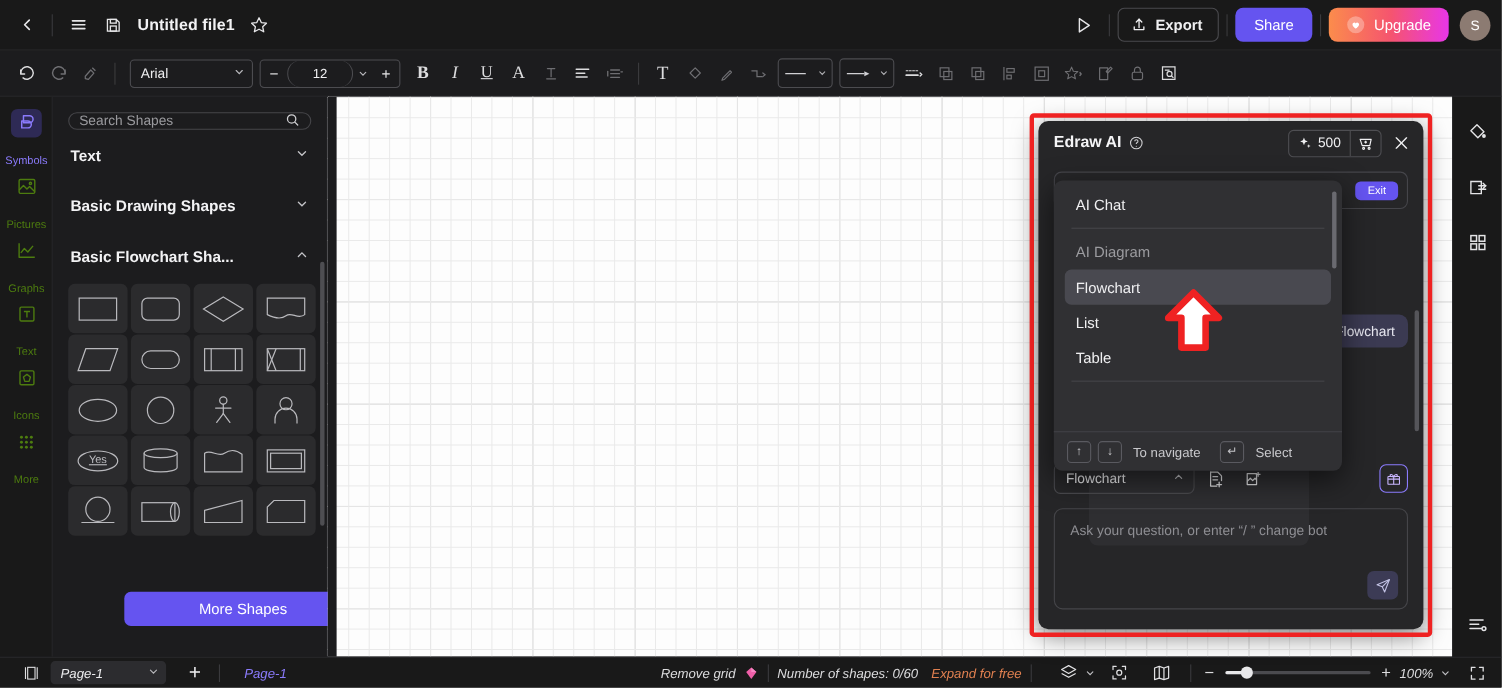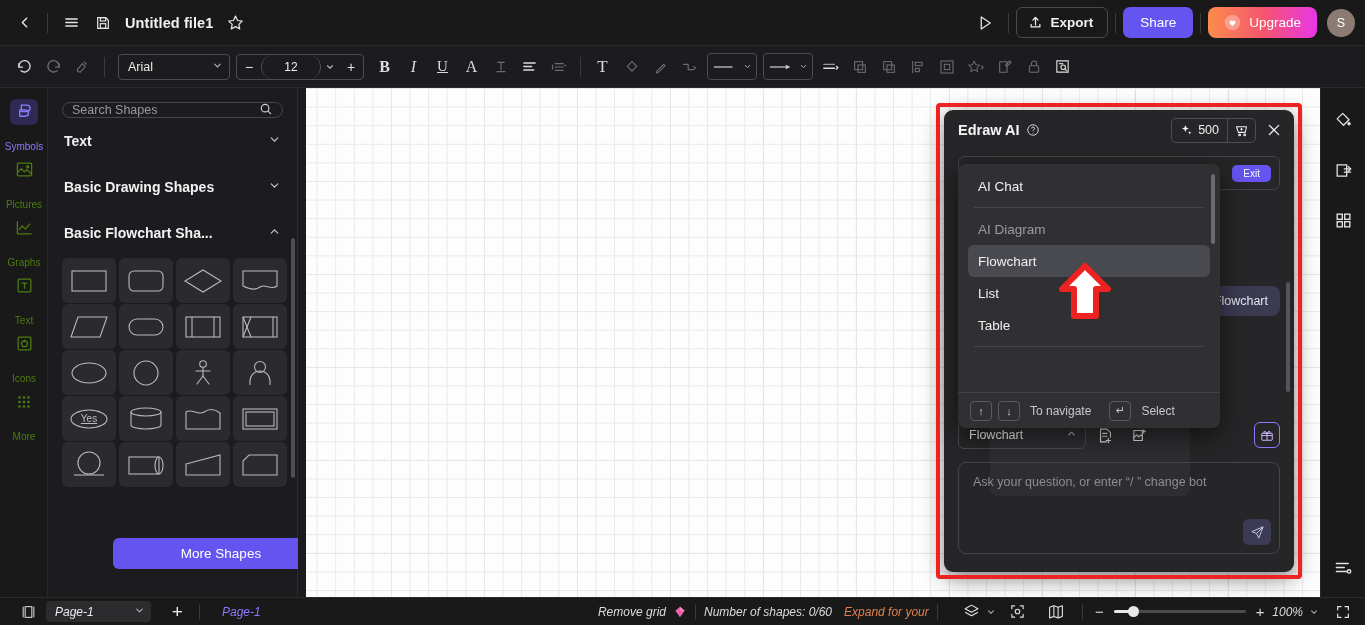--- a/index.html
+++ b/index.html
@@ -966,21 +966,21 @@
     <div class="status-mid">
       <span style="cursor:pointer;">Remove grid</span>
       <span style="display:flex;margin-left:7px;">
         <svg width="14" height="14" viewBox="0 0 24 24">
             <polygon points="12,3 20,10 12,21 4,10" fill="#ef5fa8"></polygon>
             <polygon points="12,3 20,10 12,10" fill="#f788c4"></polygon>
           </svg>
       </span>
       <div class="ssep"></div>
       <span>Number of shapes: 0/60</span>
-      <span class="link-orange" style="margin-left:12px;">Expand for your</span>
+      <span class="link-orange" style="margin-left:12px;">Expand for free</span>
       <div class="ssep"></div>
     </div>
 
     <div class="status-right">
       <div class="st-icon" style="margin-left:12px;">
         <svg width="17" height="17" viewBox="0 0 24 24" fill="none" stroke="currentColor" stroke-width="1.6" stroke-linejoin="round">
             <polygon points="12 3 21 8 12 13 3 8"></polygon>
             <polyline points="3 13 12 18 21 13"></polyline>
           </svg>
       </div>

